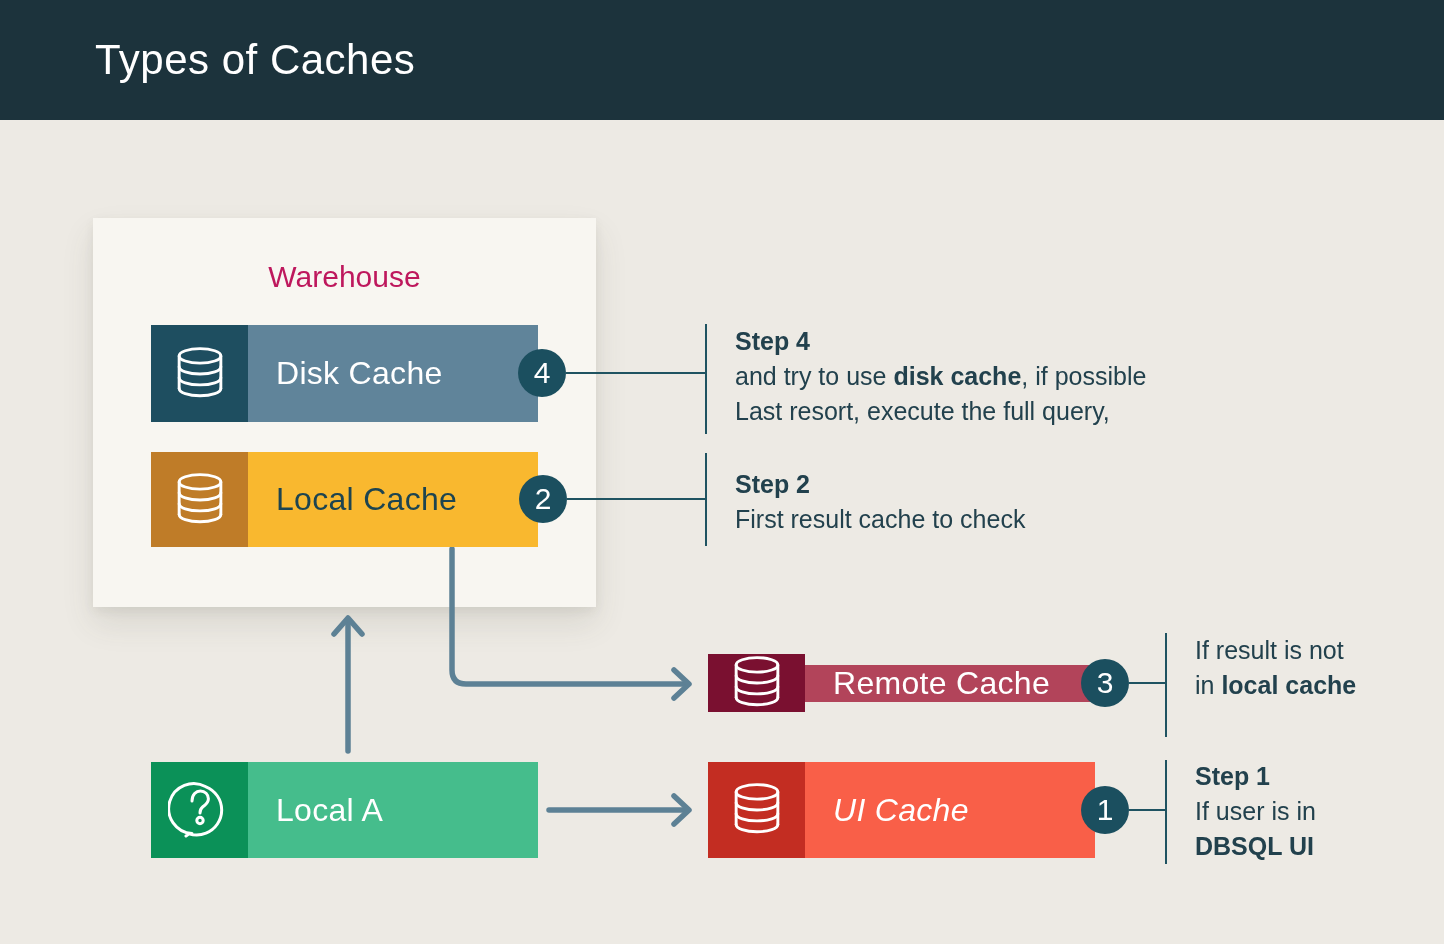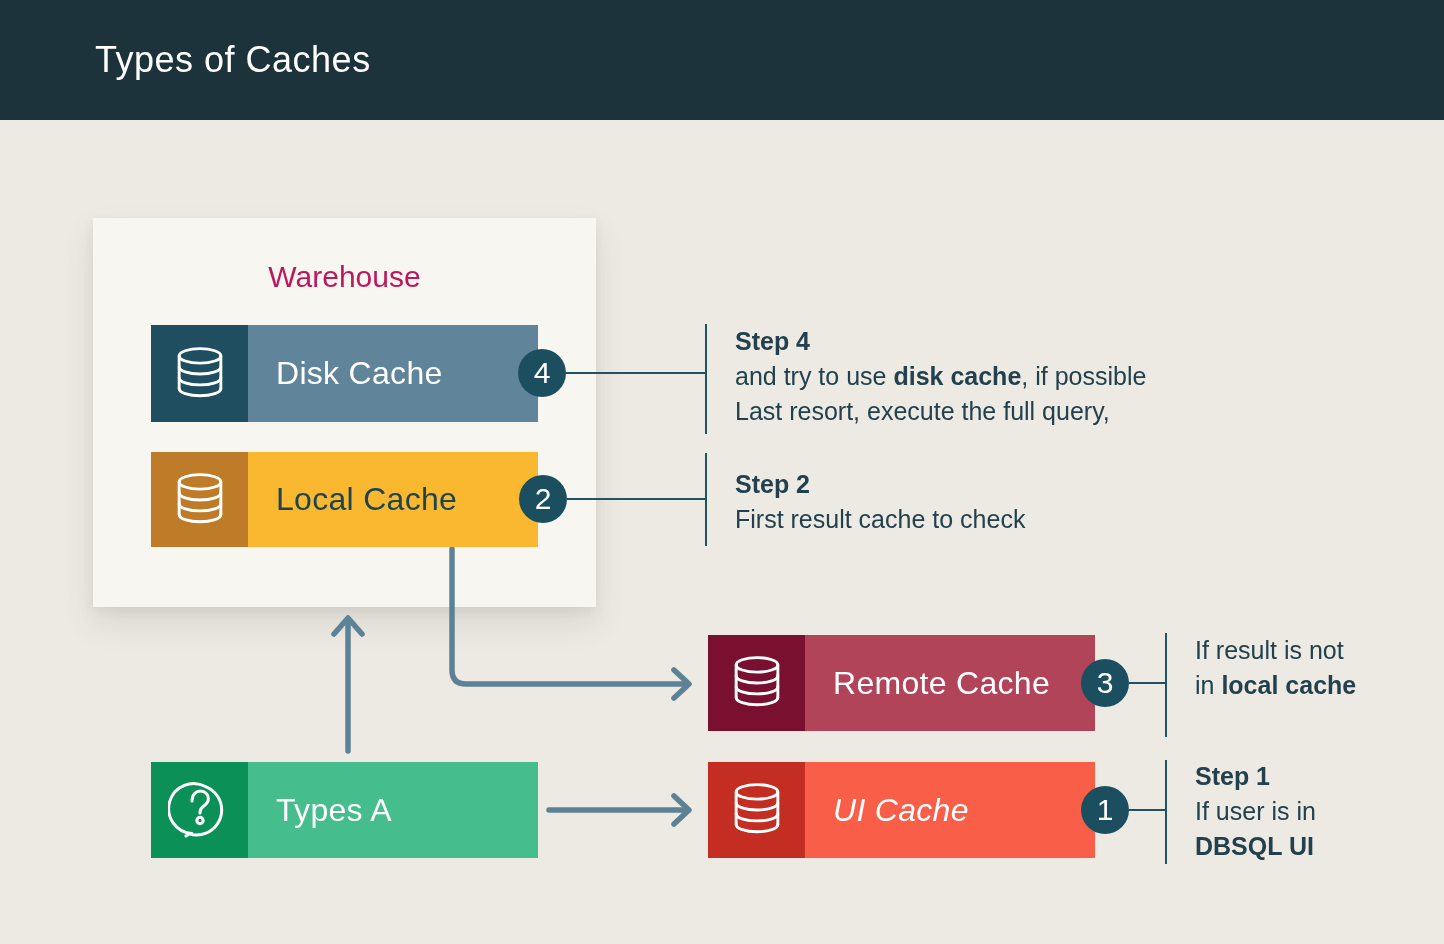--- a/index.html
+++ b/index.html
@@ -2,21 +2,21 @@
 <html><head>
 <meta charset="utf-8">
 <style>
   html,body{margin:0;padding:0;background:#edeae4;}
   .canvas{
     position:relative;width:1444px;height:944px;overflow:hidden;
     font-family:"Liberation Sans",sans-serif;background:#edeae4;
   }
   
   .header{position:absolute;left:0;top:0;width:1444px;height:120px;background:#1c333c;display:flex;align-items:center;}
-  .header h1{margin:0 0 0 95px;font-size:36px;font-weight:500;color:#ffffff;letter-spacing:.5px;}
+  .header h1{margin:0 0 0 95px;font-size:42px;font-weight:500;color:#ffffff;letter-spacing:.5px;}
   
   .warehouse{position:absolute;left:93px;top:218px;width:503px;height:389px;background:#f8f6f1;
     box-shadow:0 16px 30px rgba(70,70,60,.12),0 4px 10px rgba(70,70,60,.07);}
   .warehouse-title{position:absolute;left:0;top:42px;width:100%;text-align:center;
     font-size:30px;font-weight:500;color:#be185d;}
   
   .node{position:absolute;display:flex;}
   .node-icon{flex:0 0 auto;display:flex;align-items:center;justify-content:center;}
   .node-band{flex:1 1 auto;display:flex;align-items:center;}
   .node-label{margin-left:28px;font-size:32px;font-weight:500;letter-spacing:.3px;white-space:nowrap;}
@@ -92,21 +92,21 @@
         <path d="M9 24 c0 4.5 10.3 8 23 8 s23 -3.5 23 -8"></path>
         <path d="M9 36 c0 4.5 10.3 8 23 8 s23 -3.5 23 -8"></path>
         <path d="M9 48 c0 4.5 10.3 8 23 8 s23 -3.5 23 -8"></path>
       </svg>
     </div>
     <div class="node-band" style="background-color: rgb(249, 184, 47);">
       <span class="node-label" style="color: rgb(29, 68, 80);">Local Cache</span>
     </div>
   </div>
 
-  <div class="node" style="left:708px;top:635px;width:387px;height:96px;">
+  <div class="node" style="left:708px;top:635px;width:387px;height:96px;align-items:center;">
     <div class="node-icon" style="width: 97px; background-color: rgb(122, 16, 48);">
       <svg width="58" height="58" viewBox="0 0 64 64" fill="none" stroke="#ffffff" stroke-width="3.2" stroke-linecap="round">
         <ellipse cx="32" cy="12" rx="23" ry="8"></ellipse>
           <path d="M9 12 V48 M55 12 V48"></path>
         <path d="M9 24 c0 4.5 10.3 8 23 8 s23 -3.5 23 -8"></path>
         <path d="M9 36 c0 4.5 10.3 8 23 8 s23 -3.5 23 -8"></path>
         <path d="M9 48 c0 4.5 10.3 8 23 8 s23 -3.5 23 -8"></path>
       </svg>
     </div>
     <div class="node-band" style="background-color: rgb(178, 68, 90);">
@@ -131,21 +131,21 @@
 
   <div class="node" style="left:151px;top:762px;width:387px;height:96px;">
     <div class="node-icon" style="width: 97px; background-color: rgb(11, 145, 88);">
       <svg width="64" height="64" viewBox="0 0 64 64" fill="none" stroke="#ffffff" stroke-width="3" stroke-linecap="round">
         <path d="M24 55.5 A25 25 0 1 1 38 8.8 A25 25 0 0 1 38 55.2 A25 25 0 0 1 21 55.8 L18 58"></path>
         <path d="M24 23 c0 -6.5 4.2 -10 8.4 -10 c4.6 0 8 3.4 8 7.8 c0 4.6 -3.4 6.2 -5.8 8.2 c-2 1.6 -2.6 3 -2.6 6"></path>
         <circle cx="32" cy="42.5" r="3.2"></circle>
       </svg>
     </div>
     <div class="node-band" style="background-color: rgb(69, 189, 140);">
-      <span class="node-label" style="color: rgb(255, 255, 255);">Types A</span>
+      <span class="node-label" style="color: rgb(255, 255, 255);">Local A</span>
     </div>
   </div>
 
   <div class="badge" style="left: 518px; top: 349px; background-color: rgb(27, 79, 95);">4</div>
   <div class="badge" style="left: 519px; top: 475px; background-color: rgb(27, 79, 95);">2</div>
   <div class="badge" style="left: 1081px; top: 659px; background-color: rgb(27, 79, 95);">3</div>
   <div class="badge" style="left: 1081px; top: 786px; background-color: rgb(27, 79, 95);">1</div>
 
   <div class="step" style="left:735px;top:324px;">
     <div class="step-title">Step 4</div>

